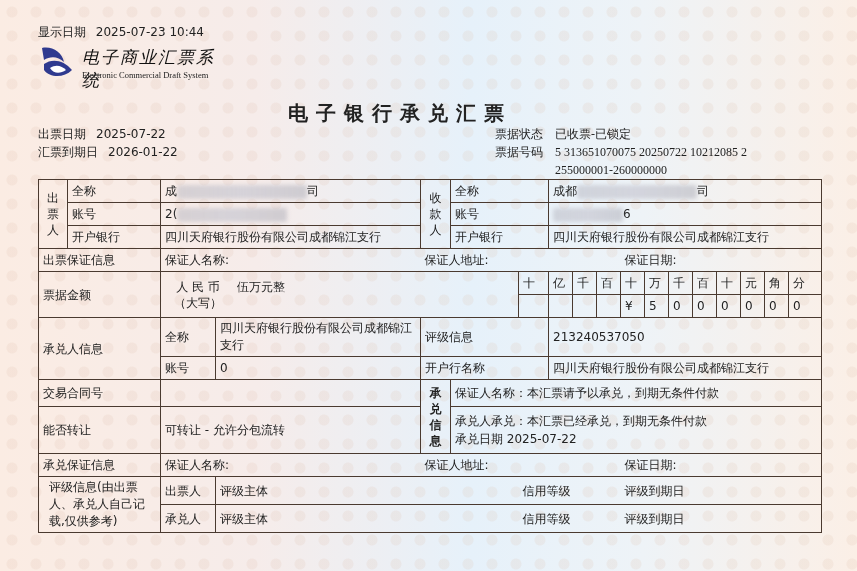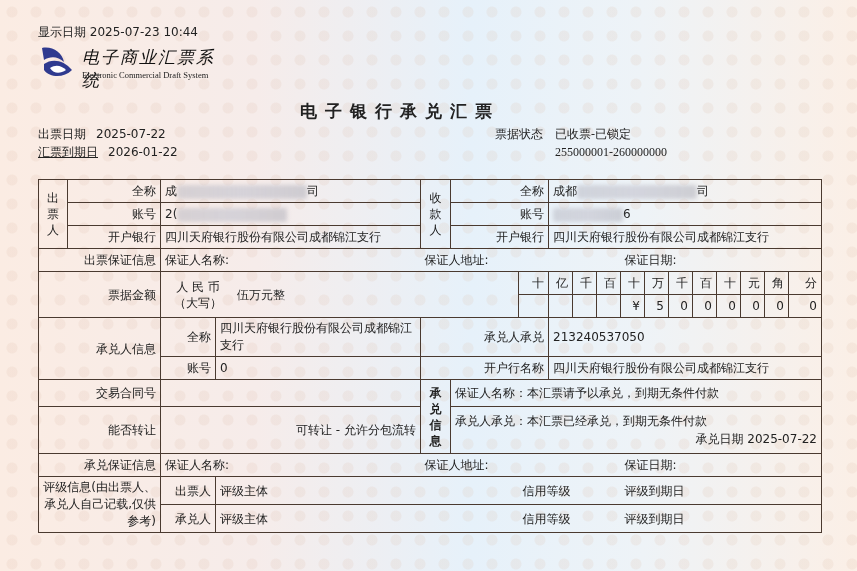--- a/index.html
+++ b/index.html
@@ -6,42 +6,42 @@
   body {
     width:857px; height:571px; overflow:hidden; position:relative;
     font-family:"DejaVu Sans","Liberation Sans",sans-serif;
     font-size:12px; color:#222;
     background:
       radial-gradient(circle at 12px 12px, rgba(220,190,170,0.18) 5px, transparent 6px) 0 0/24px 24px,
       linear-gradient(90deg,#fbece3 0%,#f6ecea 30%,#e6f1fa 55%,#eef3f7 75%,#fbefe6 100%);
   }
   .abs { position:absolute; }
   .display-date { left:38px; top:24px; font-size:12px; }
-  .display-date .lbl { margin-right:0; }
+  .display-date .lbl { margin-right:6px; }
   .logo { left:38px; top:44px; width:190px; height:40px; }
   .logo svg { position:absolute; left:0; top:0; }
   .logo .cn { position:absolute; left:44px; top:2px; font-family:"DejaVu Serif",serif; font-size:17px; letter-spacing:2px; color:#111; font-style:italic; }
   .logo .en { position:absolute; left:44px; top:26px; font-family:"Liberation Serif",serif; font-size:8.5px; color:#222; }
-  .title { left:0; width:800px; top:100px; text-align:center; font-size:17px; font-weight:bold; letter-spacing:8px; padding-left:0; }
+  .title { left:0; width:800px; top:100px; text-align:center; font-size:20px; font-weight:bold; letter-spacing:8px; padding-left:0; }
   .meta { font-size:12px; line-height:18px; }
   .meta-left { left:38px; top:125px; }
   .meta-right { left:495px; top:125px;font-family:Liberation Serif, serif; }
   .meta .k { display:inline-block; }
   .meta-left .k1 { width:58px; }
-  .meta-left .k2 { width:70px;text-decoration:underline; }
+  .meta-left .k2 { width:70px; }
   .meta-right .k { width:60px; }
   .meta-right .cont { padding-left:60px; }
 
   table.bill {
     position:absolute; left:38px; top:179px; width:764px;
     border-collapse:collapse; table-layout:fixed; font-size:12px;
   }
   table.bill td { border:1px solid #4a3a30; padding:0 4px; height:22px; line-height:16px; white-space:nowrap; overflow:hidden; }
-  .c { text-align:right; }
-  .r { text-align:right; }
+  .c { text-align:left; }
+  .r { text-align:left; }
   .vert { text-align:center; line-height:18px; white-space:normal !important; }
   .blur { display:inline-block; height:14px; vertical-align:middle; background:linear-gradient(90deg,rgba(180,180,190,0.5),rgba(200,200,210,0.7),rgba(170,170,180,0.5)); filter:blur(2px); border-radius:3px; }
   .wrap { white-space:normal !important; }
 </style>
 </head>
 <body>
 
 <div class="abs display-date">
   <span class="lbl">显示日期</span>
   <span>2025-07-23 10:44</span>
@@ -59,20 +59,21 @@
 
 <div class="abs title">电子银行承兑汇票</div>
 
 <div class="abs meta meta-left">
   <div><span class="k k1">出票日期</span><span>2025-07-22</span></div>
   <div><span class="k k2">汇票到期日</span><span>2026-01-22</span></div>
 </div>
 
 <div class="abs meta meta-right">
   <div><span class="k">票据状态</span><span>已收票-已锁定</span></div>
+  <div><span class="k">票据号码</span><span>5 313651070075 20250722 10212085 2</span></div>
   <div class="cont"><span>255000001-260000000</span></div>
 </div>
 
 <table class="bill">
   <colgroup>
     <col style="width:29px">
       <col style="width:93px">
       <col style="width:55px">
       <col style="width:205px">
     <col style="width:30px">
@@ -120,21 +121,21 @@
   <tr>
     <td colspan="2" class="c">出票保证信息</td>
     <td colspan="2" style="border-right:none">保证人名称:</td>
     <td colspan="6" style="border-left:none;border-right:none">保证人地址:</td>
     <td colspan="8" style="border-left:none">保证日期:</td>
   </tr>
 
   <tr>
     <td colspan="2" rowspan="2" class="c" style="height:40px">票据金额</td>
     <td colspan="4" rowspan="2" style="height:40px">
-      <div style="display:flex;align-items:center;">
+      <div style="display:flex;">
         <div style="text-align:center;width:66px;line-height:16px;">
           <div>人 民 币</div>
           <div>（大写）</div>
         </div>
         <div style="margin-left:6px">伍万元整</div>
       </div>
     </td>
     <td class="c" style="height:19px">十</td>
     <td class="c">亿</td>
     <td class="c">千</td>
@@ -160,21 +161,21 @@
     <td class="c">0</td>
     <td class="c">0</td>
     <td class="c">0</td>
     <td class="c">0</td>
   </tr>
 
   <tr>
     <td colspan="2" rowspan="2" class="c">承兑人信息</td>
     <td class="c" style="height:38px">全称</td>
     <td class="wrap" style="line-height:17px">四川天府银行股份有限公司成都锦江支行</td>
-    <td colspan="3" class="c">承兑人承兑</td>
+    <td colspan="3" class="c">评级信息</td>
     <td colspan="11">213240537050</td>
   </tr>
   <tr>
     <td class="c">账号</td>
     <td>0</td>
     <td colspan="3" class="c">开户行名称</td>
     <td colspan="11">四川天府银行股份有限公司成都锦江支行</td>
   </tr>
 
   <tr>
@@ -195,21 +196,21 @@
   </tr>
 
   <tr>
     <td colspan="2" class="c">承兑保证信息</td>
     <td colspan="2" style="border-right:none">保证人名称:</td>
     <td colspan="6" style="border-left:none;border-right:none">保证人地址:</td>
     <td colspan="8" style="border-left:none">保证日期:</td>
   </tr>
 
   <tr>
-    <td colspan="2" rowspan="2" class="c wrap" style="line-height:17px;padding:0 4px">评级信息(由出票人、承兑人自己记载,仅供参考)</td>
+    <td colspan="2" rowspan="2" class="c wrap" style="line-height:17px;padding:0 10px">评级信息(由出票人、承兑人自己记载,仅供参考)</td>
     <td class="c" style="height:27px">出票人</td>
     <td colspan="3" style="border-right:none">评级主体</td>
     <td colspan="4" style="border-left:none;border-right:none;margin-left:-40px">信用等级</td>
     <td colspan="8" style="border-left:none">评级到期日</td>
   </tr>
   <tr>
     <td class="c" style="height:27px">承兑人</td>
     <td colspan="3" style="border-right:none">评级主体</td>
     <td colspan="4" style="border-left:none;border-right:none">信用等级</td>
     <td colspan="8" style="border-left:none">评级到期日</td>

